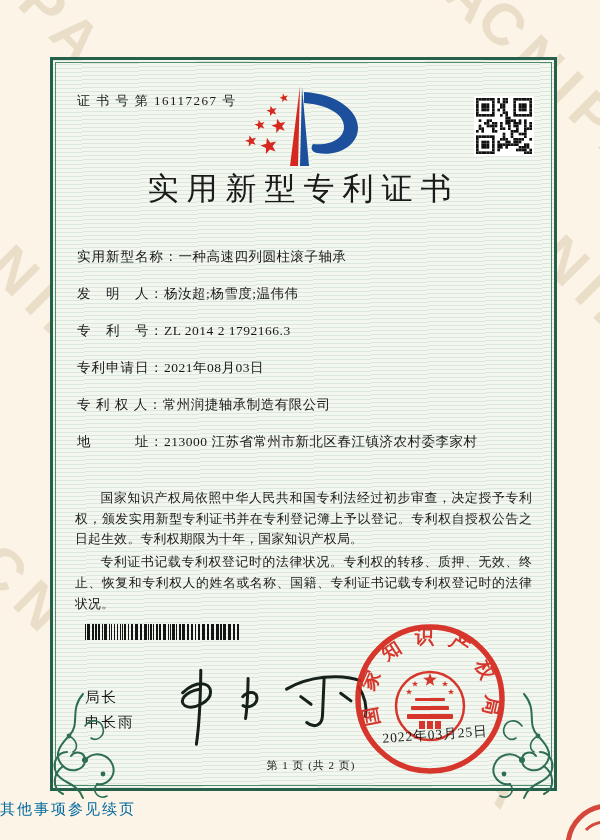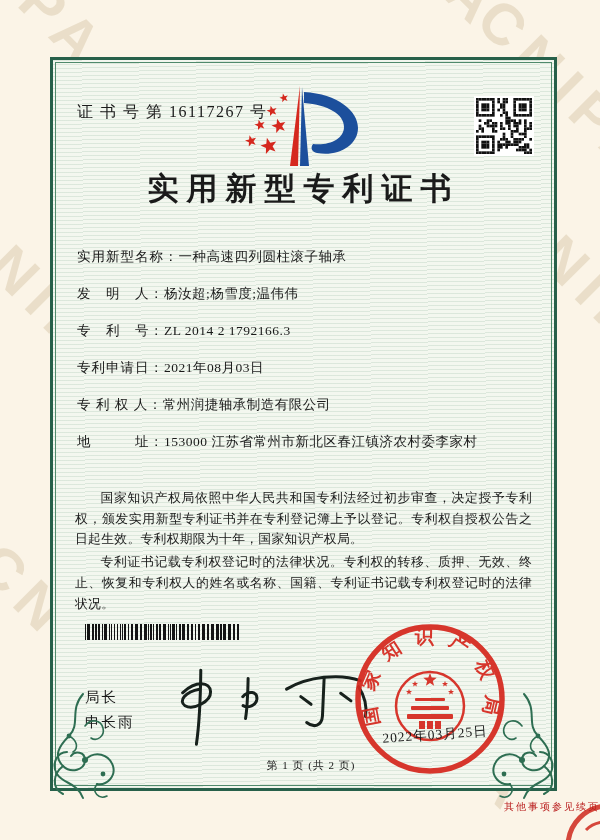--- a/index.html
+++ b/index.html
@@ -21,26 +21,26 @@
   .frame{
     position:absolute; left:50px; top:57px; width:501px; height:728px;
     border:3px solid #27604a; z-index:2;
     background:
       repeating-linear-gradient(179deg, rgba(96,150,118,.16) 0px, rgba(96,150,118,.16) 1px, transparent 1px, transparent 4px),
       #f3f7ef;
   }
   .frame::before{
     content:""; position:absolute; inset:2px; border:1px solid #508a6c; pointer-events:none;
   }
-  .cert-no{position:absolute; left:24px; top:42px; font-size:16px; letter-spacing:1.5px;}
+  .cert-no{position:absolute; left:24px; top:32px; font-size:13px; letter-spacing:1.5px;}
   .logo{position:absolute; left:50%; transform:translateX(-50%); top:20px; width:132px; height:90px;}
   .qr{position:absolute; right:20px; top:36px; width:56px; height:56px; background:#fff; padding:2px;}
   .title{
     position:absolute; left:0; right:0; top:108px; text-align:center;
-    font-size:31px; font-weight:bold; letter-spacing:8px; white-space:nowrap;
+    font-size:31px; font-weight:normal; letter-spacing:8px; white-space:nowrap;
   }
   .fields{position:absolute; left:24px; right:20px; top:186px; font-size:13.5px;}
   .field-row{height:37px; line-height:22px; white-space:nowrap;}
   .f-label{white-space:pre; letter-spacing:1px;}
   .f-value{letter-spacing:.5px;}
   .grant-row{position:relative;}
   .grant-pair2{position:absolute; left:234px; top:0;}
   .paras{
     position:absolute; left:22px; right:22px; top:428px;
     font-size:12.8px; line-height:1.62; text-align:justify;
@@ -53,22 +53,22 @@
   .seal{position:absolute; left:296px; top:558px; width:162px; height:162px; opacity:.93;}
   .seal-date{
     position:absolute; left:302px; top:666px; width:160px; text-align:center;
     font-size:13.5px; letter-spacing:1px; transform:rotate(-4deg); color:#1c1c1c;
   }
   .page-num{position:absolute; left:0; right:0; top:698px; text-align:center; font-size:11px; letter-spacing:1px;margin-left:15px;}
   .flourish{position:absolute; width:92px; height:112px; z-index:3;}
   .flourish.bl{left:-14px; bottom:-14px;}
   .flourish.br{right:-14px; bottom:-14px; transform:scaleX(-1);}
   .footer-note{
-    position:absolute; left:0; right:0; top:800px; text-align:right; z-index:2;
-    font-size:10px; letter-spacing:2px; color:#b91c1c;
+    position:absolute; left:0; right:0; top:800px; text-align:left; z-index:2;
+    font-size:15px; letter-spacing:2px; color:#0369a1;
   }
   .corner-stamp{position:absolute; right:-26px; bottom:-24px; width:70px; height:70px; z-index:1; opacity:.85;}
 </style>
 </head>
 <body>
 
 <div class="page">
 
   <div class="wm" id="wm-layer">
       <span style="left: -95px; top: -55px;">CNIPA</span>
@@ -332,21 +332,21 @@
       <div class="field-row">
         <span class="f-label">专　利　号：</span><span class="f-value">ZL 2014 2 1792166.3</span>
       </div>
       <div class="field-row">
         <span class="f-label">专利申请日：</span><span class="f-value">2021年08月03日</span>
       </div>
       <div class="field-row">
         <span class="f-label">专 利 权 人：</span><span class="f-value">常州润捷轴承制造有限公司</span>
       </div>
       <div class="field-row">
-        <span class="f-label">地　　　址：</span><span class="f-value">153000 江苏省常州市新北区春江镇济农村委李家村</span>
+        <span class="f-label">地　　　址：</span><span class="f-value">213000 江苏省常州市新北区春江镇济农村委李家村</span>
       </div>
     </div>
 
     <div class="paras">
       <p>国家知识产权局依照中华人民共和国专利法经过初步审查，决定授予专利权，颁发实用新型专利证书并在专利登记簿上予以登记。专利权自授权公告之日起生效。专利权期限为十年，国家知识产权局。</p>
       <p>专利证书记载专利权登记时的法律状况。专利权的转移、质押、无效、终止、恢复和专利权人的姓名或名称、国籍、专利证书记载专利权登记时的法律状况。</p>
     </div>
 
     <svg class="barcode" id="barcode-svg" viewBox="0 0 156 16" preserveAspectRatio="none">
         <rect x="0" y="0" width="1" height="16" fill="#141414"></rect>

